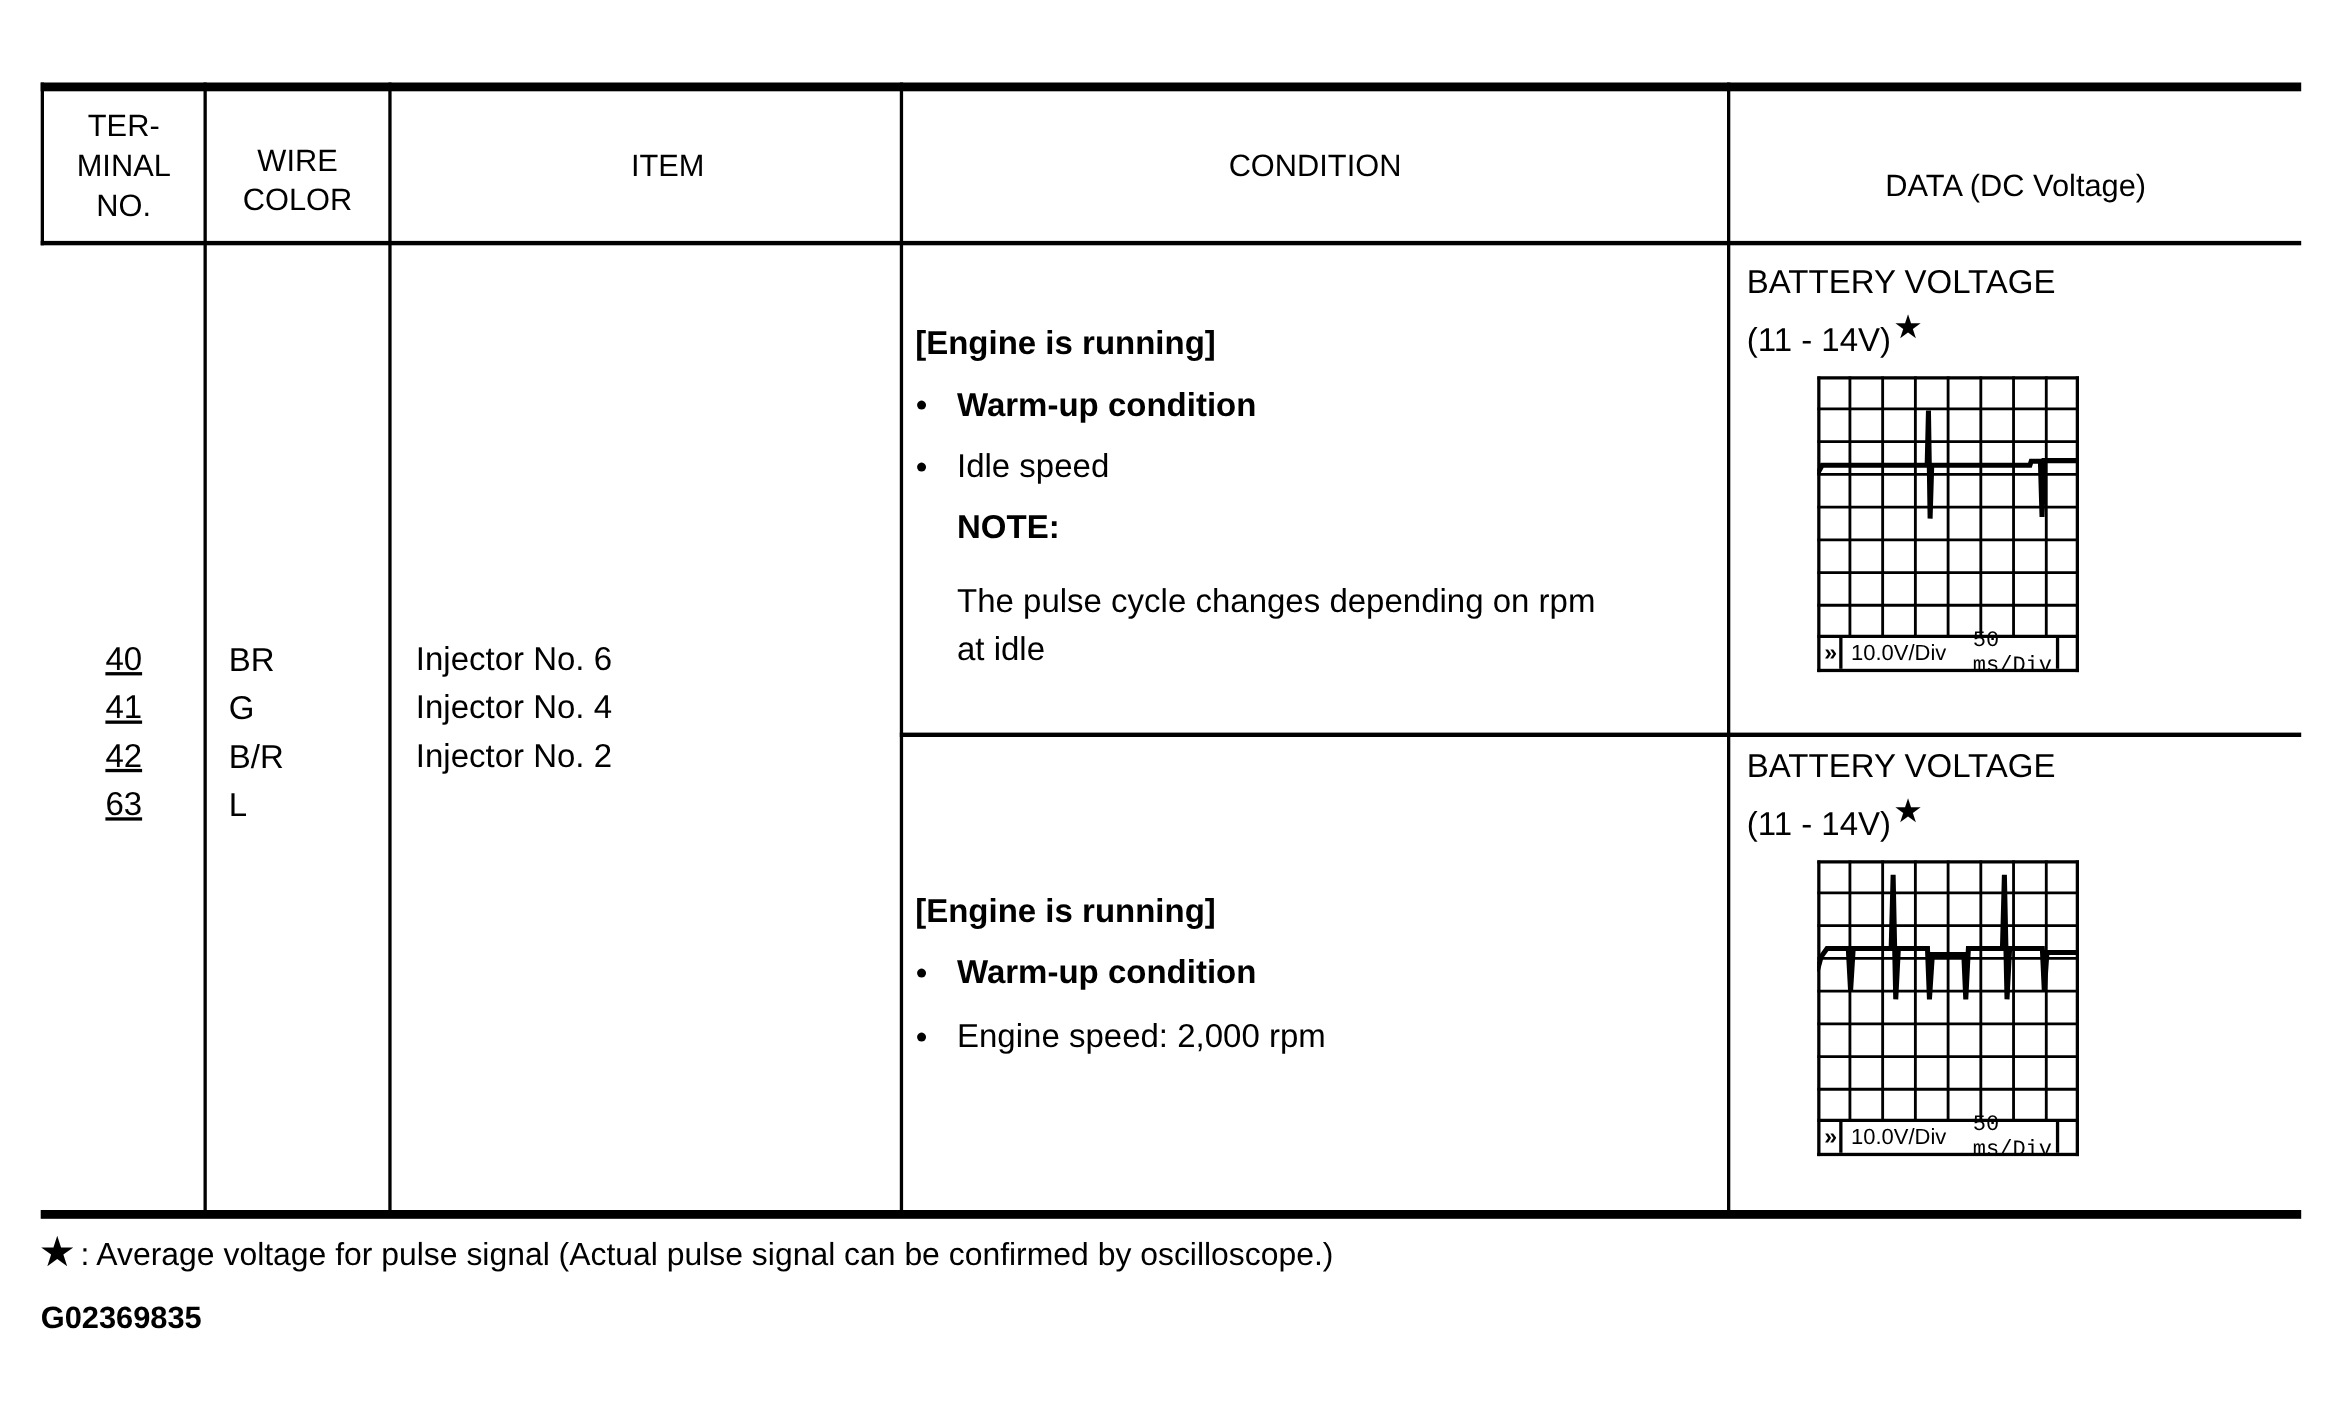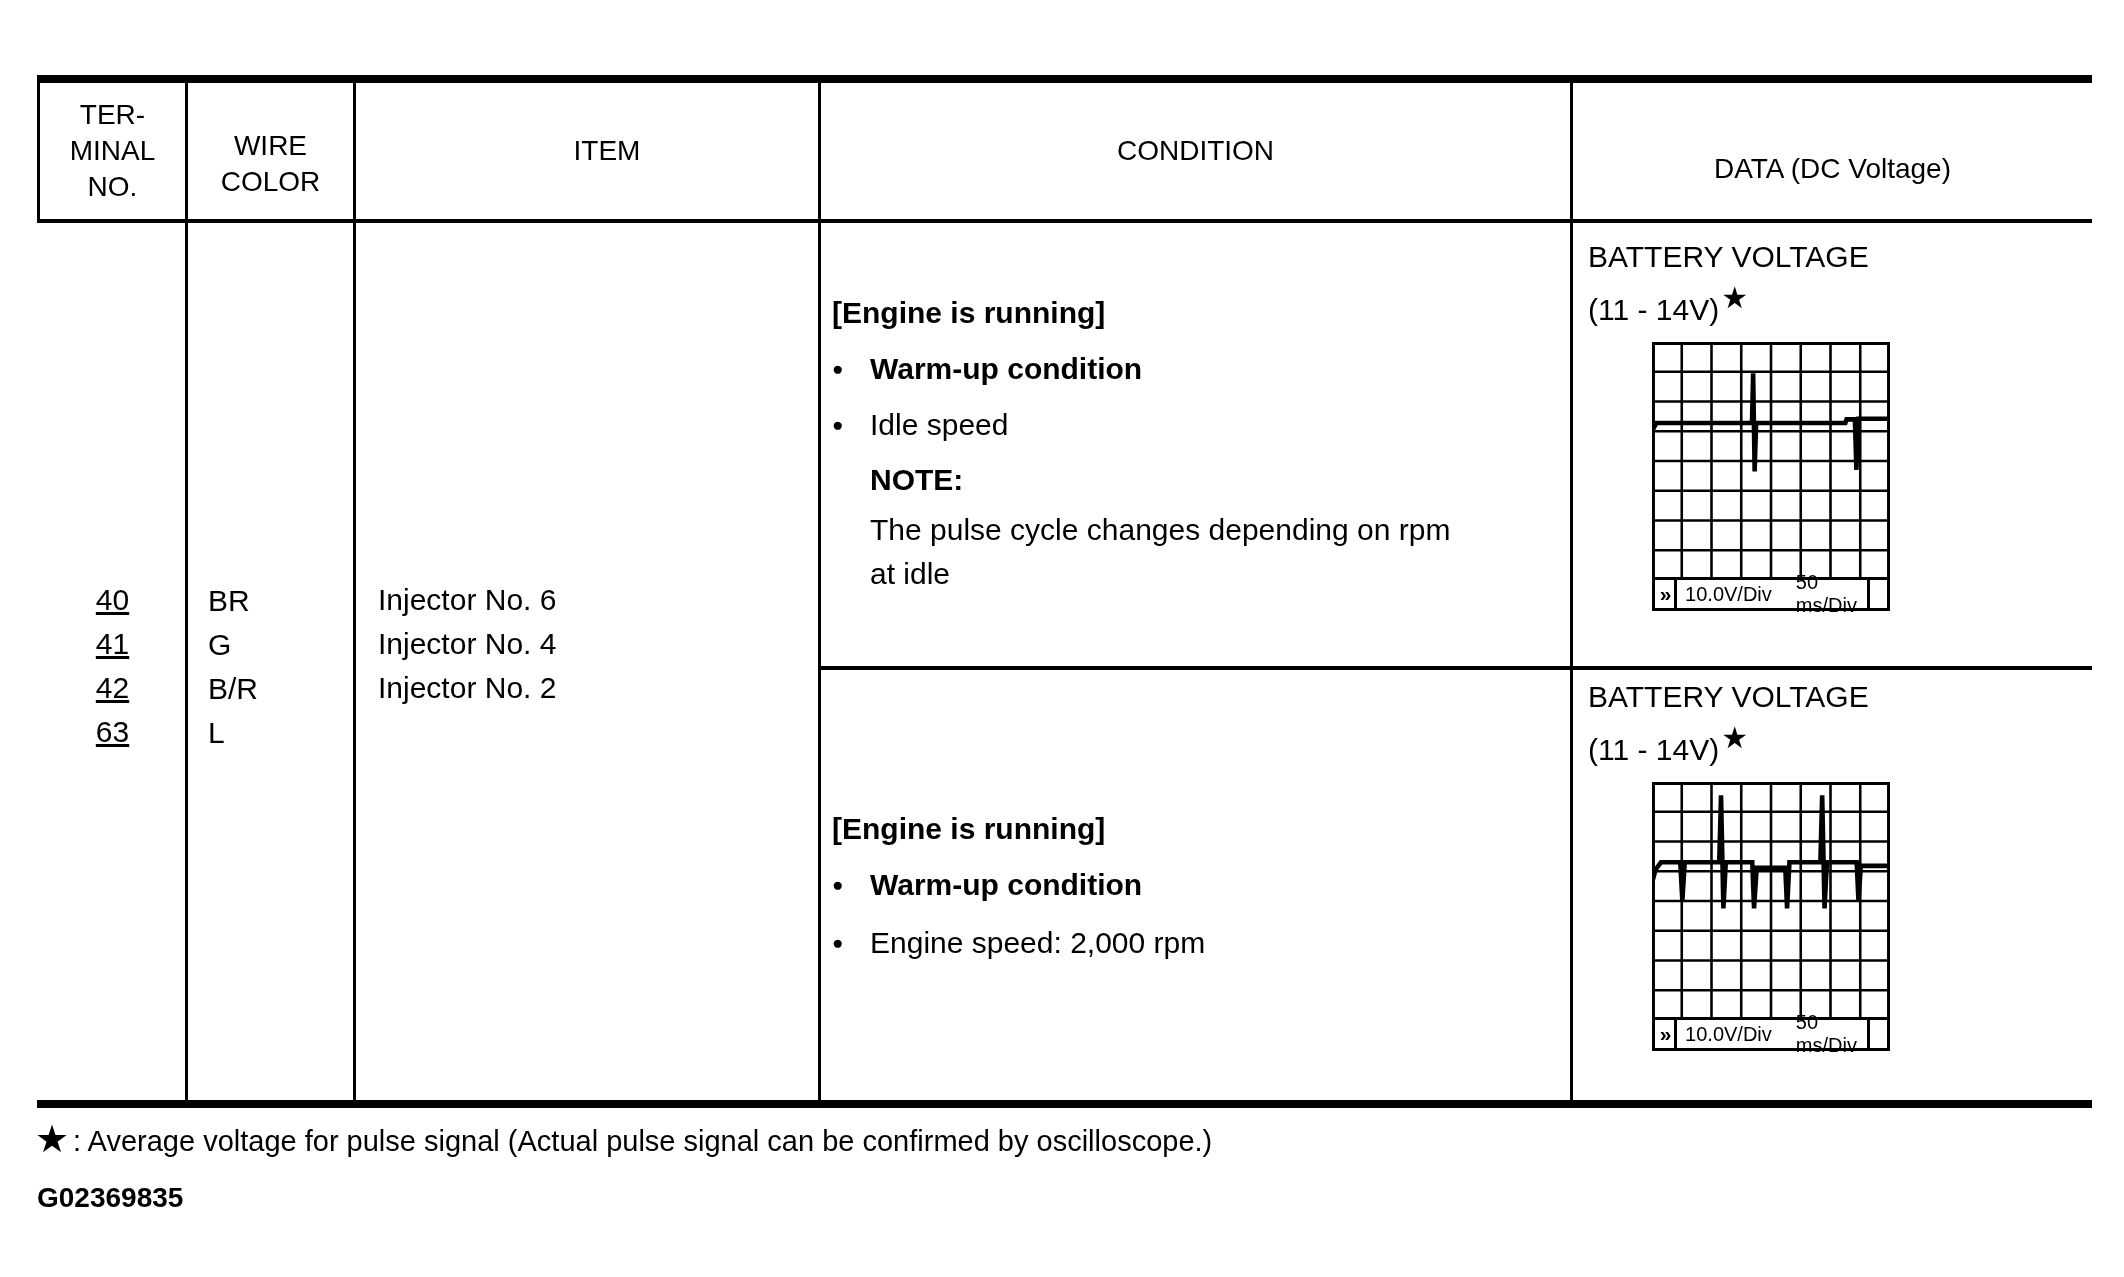--- a/index.html
+++ b/index.html
@@ -31,21 +31,21 @@
   .scope-bar {
     display:flex; align-items:stretch; height:31px; box-sizing:border-box;
     border-left:3px solid #000; border-right:3px solid #000; border-bottom:3px solid #000;
     font-size:20px;
   }
   .scope-marker {
     width:27px; border-right:3px solid #000; display:flex; align-items:center; justify-content:center;
     font-weight:bold; font-size:21px; letter-spacing:-2px; box-sizing:border-box;
   }
   .scope-vdiv { margin-left:8px; align-self:center; }
-  .scope-tdiv { margin-left:24px; align-self:center; }
+  .scope-tdiv { margin-left:24px; align-self:center;font-family:Liberation Mono, monospace; }
   .scope-endbox { margin-left:auto; width:25px; border-left:3px solid #000; box-sizing:border-box; }
   .footnote { position:absolute; display:flex; align-items:flex-start; font-size:29px; }
   .footnote .star { font-size:38px; line-height:34px; }
   .footnote .txt { margin-left:4px; padding-top:3px; }
   .gnum { position:absolute; font-size:28px; font-weight:bold; letter-spacing:0px; }
 </style>
 </head>
 <body>
 
 <div id="page">
@@ -93,21 +93,21 @@
     <div class="line b" style="margin-bottom:22px;">[Engine is running]</div>
     <div class="line b bullet-line" style="margin-bottom:22px;">
       <span class="bullet-dot">●</span>
         <span>Warm-up condition</span>
     </div>
     <div class="line bullet-line" style="margin-bottom:21px;">
       <span class="bullet-dot">●</span>
         <span>Idle speed</span>
     </div>
     <div class="note-block">
-      <div class="line b" style="margin-bottom:11px;">NOTE:</div>
+      <div class="line b" style="margin-bottom:28px;">NOTE:</div>
       <div class="note-text">The pulse cycle changes depending on rpm</div>
       <div class="note-text">at idle</div>
     </div>
   </div>
 
   <div class="cond" style="left:832px;top:812px;">
     <div class="line b" style="margin-bottom:22px;">[Engine is running]</div>
     <div class="line b bullet-line" style="margin-bottom:24px;">
       <span class="bullet-dot">●</span>
         <span>Warm-up condition</span>

